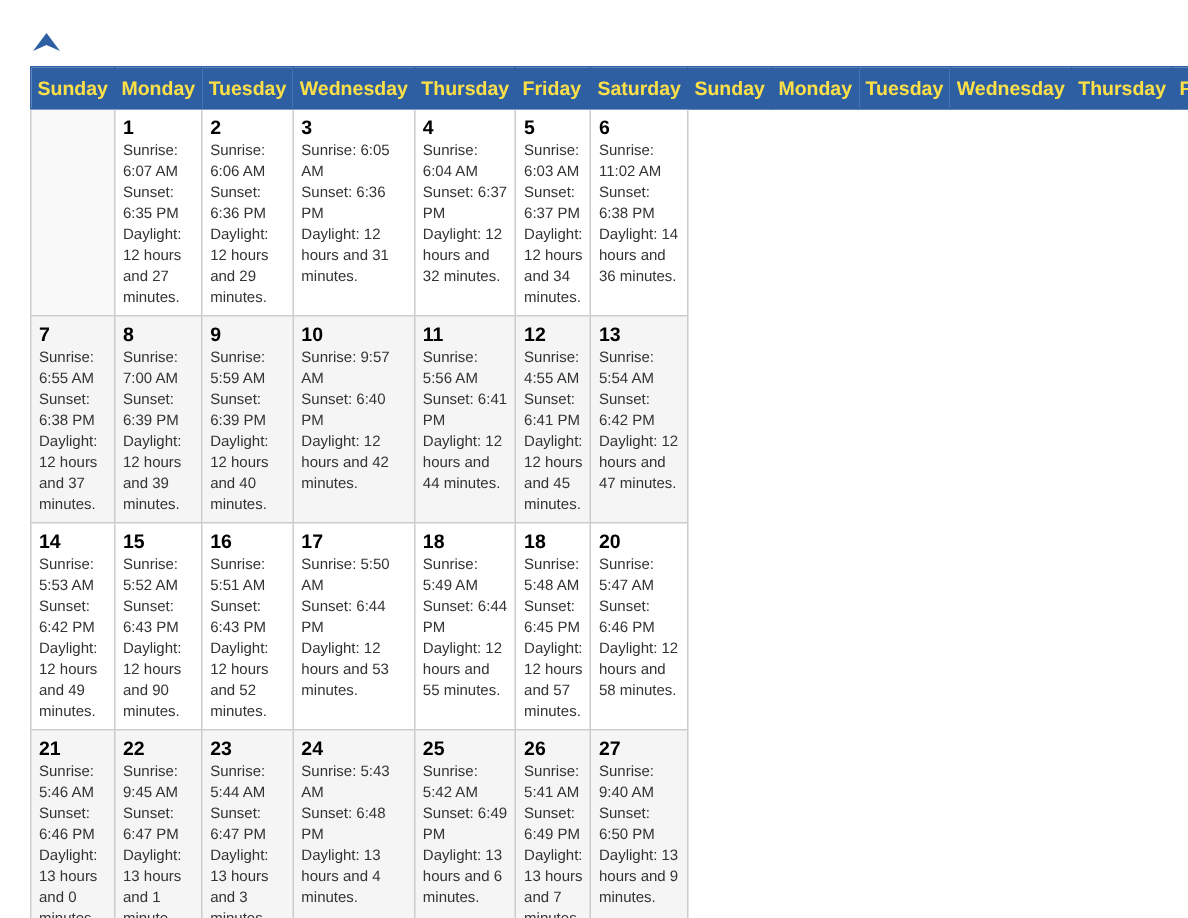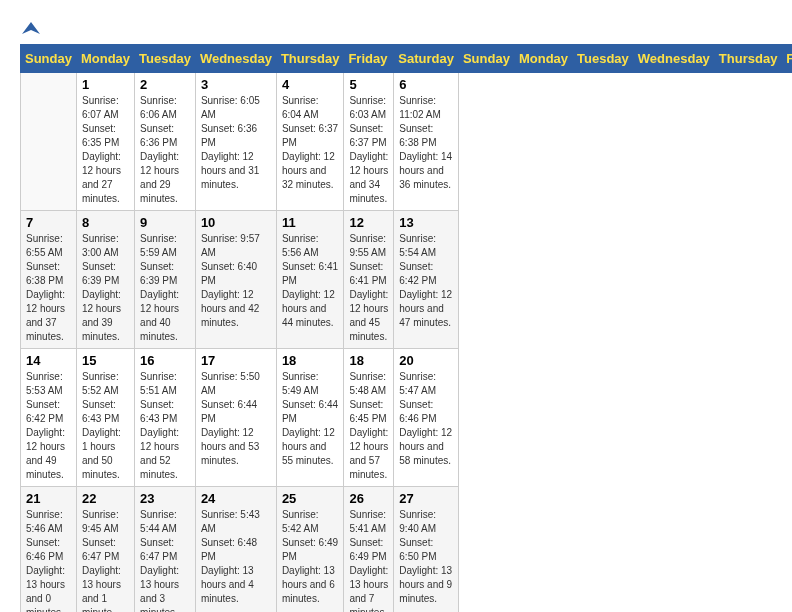--- a/index.html
+++ b/index.html
@@ -169,21 +169,21 @@
           <span class="day-number">7</span>
           <div class="day-info">
             <div>Sunrise: 6:55 AM</div>
             <div>Sunset: 6:38 PM</div>
             <div>Daylight: 12 hours and 37 minutes.</div>
           </div>
         </td>
         <td>
           <span class="day-number">8</span>
           <div class="day-info">
-            <div>Sunrise: 3:00 AM</div>
+            <div>Sunrise: 7:00 AM</div>
             <div>Sunset: 6:39 PM</div>
             <div>Daylight: 12 hours and 39 minutes.</div>
           </div>
         </td>
         <td>
           <span class="day-number">9</span>
           <div class="day-info">
             <div>Sunrise: 5:59 AM</div>
             <div>Sunset: 6:39 PM</div>
             <div>Daylight: 12 hours and 40 minutes.</div>
@@ -201,21 +201,21 @@
           <span class="day-number">11</span>
           <div class="day-info">
             <div>Sunrise: 5:56 AM</div>
             <div>Sunset: 6:41 PM</div>
             <div>Daylight: 12 hours and 44 minutes.</div>
           </div>
         </td>
         <td>
           <span class="day-number">12</span>
           <div class="day-info">
-            <div>Sunrise: 9:55 AM</div>
+            <div>Sunrise: 4:55 AM</div>
             <div>Sunset: 6:41 PM</div>
             <div>Daylight: 12 hours and 45 minutes.</div>
           </div>
         </td>
         <td>
           <span class="day-number">13</span>
           <div class="day-info">
             <div>Sunrise: 5:54 AM</div>
             <div>Sunset: 6:42 PM</div>
             <div>Daylight: 12 hours and 47 minutes.</div>
@@ -229,21 +229,21 @@
             <div>Sunrise: 5:53 AM</div>
             <div>Sunset: 6:42 PM</div>
             <div>Daylight: 12 hours and 49 minutes.</div>
           </div>
         </td>
         <td>
           <span class="day-number">15</span>
           <div class="day-info">
             <div>Sunrise: 5:52 AM</div>
             <div>Sunset: 6:43 PM</div>
-            <div>Daylight: 1 hours and 50 minutes.</div>
+            <div>Daylight: 12 hours and 90 minutes.</div>
           </div>
         </td>
         <td>
           <span class="day-number">16</span>
           <div class="day-info">
             <div>Sunrise: 5:51 AM</div>
             <div>Sunset: 6:43 PM</div>
             <div>Daylight: 12 hours and 52 minutes.</div>
           </div>
         </td>

